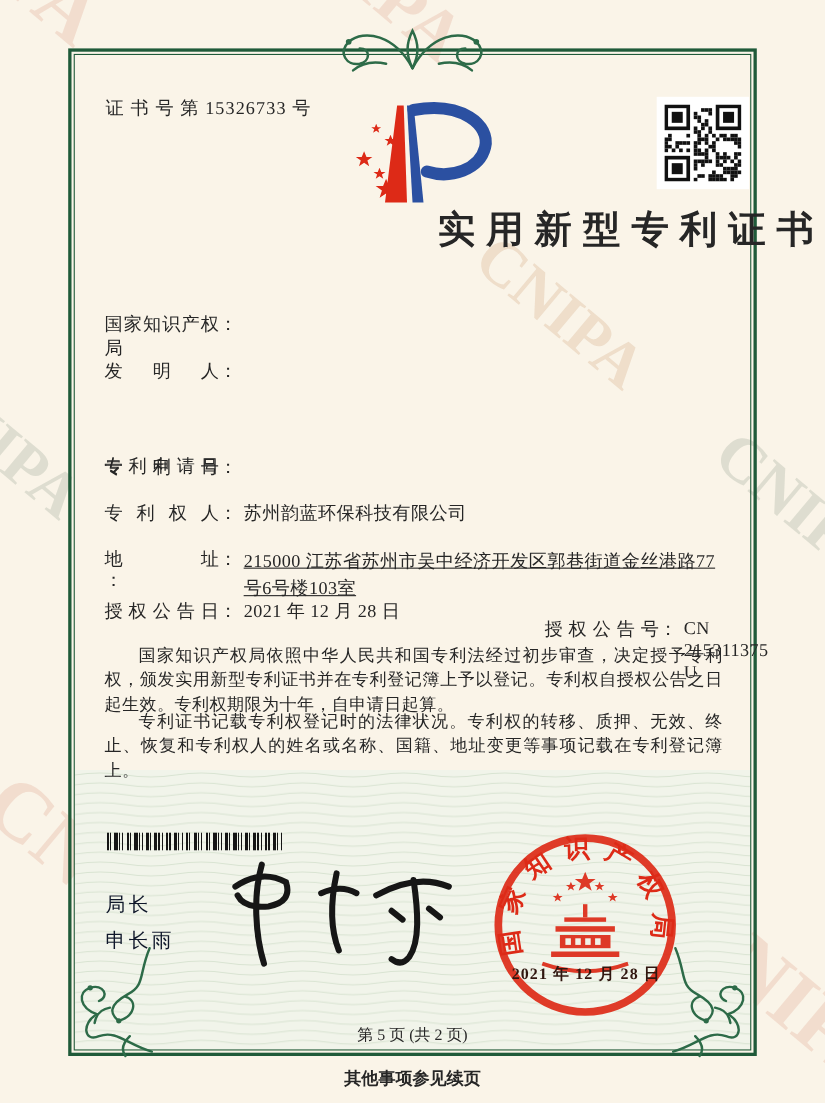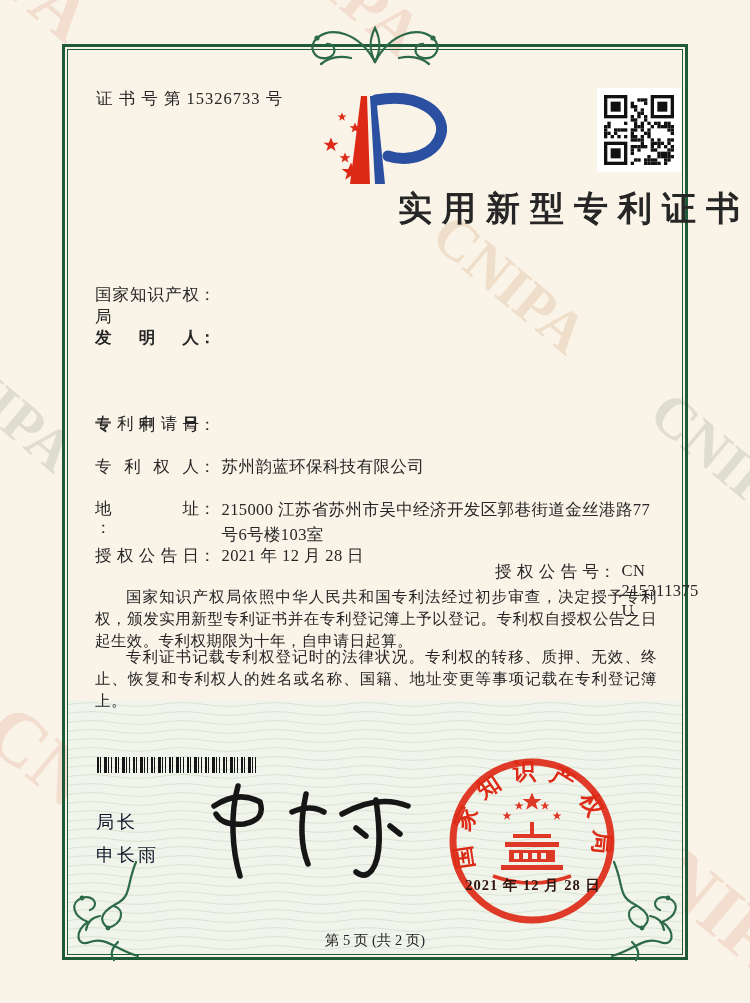--- a/index.html
+++ b/index.html
@@ -30,21 +30,21 @@
     position:absolute; left:0; right:0; top:186px; text-align:right;
     font-size:34px; font-weight:bold; letter-spacing:10px;
   }
   .frow{position:absolute; left:95px; width:566px; display:flex; align-items:flex-start; font-size:16.5px;}
   .flabel{
     display:block; width:104px; flex:0 0 104px;
     text-align:justify; text-align-last:justify; text-justify:inter-character;
   }
   .fcolon{flex:0 0 auto;}
   .fvalue{flex:1 1 auto; padding-left:6px; letter-spacing:0.4px;}
-  .addr .fvalue{line-height:1.5; max-width:446px;}
+  .addr .fvalue{line-height:1.5; max-width:446px;text-decoration:underline;}
   .grant2{position:absolute; left:400px; top:16px; display:flex; font-size:16.5px;}
   .para{
     position:absolute; left:95px; width:562px; font-size:15.5px; line-height:1.42;
     text-indent:2em; letter-spacing:0.4px; text-align:justify;
   }
   .barcode{
     position:absolute; left:97px; top:757px; width:162px; height:16px;
     background:repeating-linear-gradient(90deg,
       #151515 0 2px, transparent 2px 3px,
       #151515 3px 4px, transparent 4px 7px,
@@ -274,21 +274,21 @@
         <rect x="6.666666666666667" y="53.333333333333336" width="10" height="10" fill="#111"></rect>
       </svg>
   </div>
 
   <div class="title">实用新型专利证书</div>
 
   <div class="frow" style="top:284px;">
     <span class="flabel">国家知识产权局</span>
       <span class="fcolon">：</span>
   </div>
-  <div class="frow" style="top:327px;font-weight:bold;">
+  <div class="frow" style="top:327px;">
     <span class="flabel">发明人</span>
       <span class="fcolon">：</span>
   </div>
   <div class="frow" style="top:370px;margin-top:44px;">
     <span class="flabel">专利号</span>
       <span class="fcolon">：</span>
   </div>
   <div class="frow" style="top:413px;flex-direction:column;">
     <span class="flabel">专利申请日</span>
       <span class="fcolon">：</span>
@@ -361,14 +361,15 @@
         <rect x="82" y="103" width="5" height="6"></rect>
         <rect x="91" y="103" width="5" height="6"></rect>
         <rect x="100" y="103" width="5" height="6"></rect>
       </g>
       <path d="M52,126 Q91,140 130,126" fill="none" stroke="#dd2a17" stroke-width="3.5"></path>
     </g>
   </svg>
   <div class="sealdate">2021 年 12 月 28 日</div>
 
   <div class="pageno">第 5 页 (共 2 页)</div>
+  <div class="footnote">其他事项参见续页</div>
 
 </div>
 
 </body></html>

